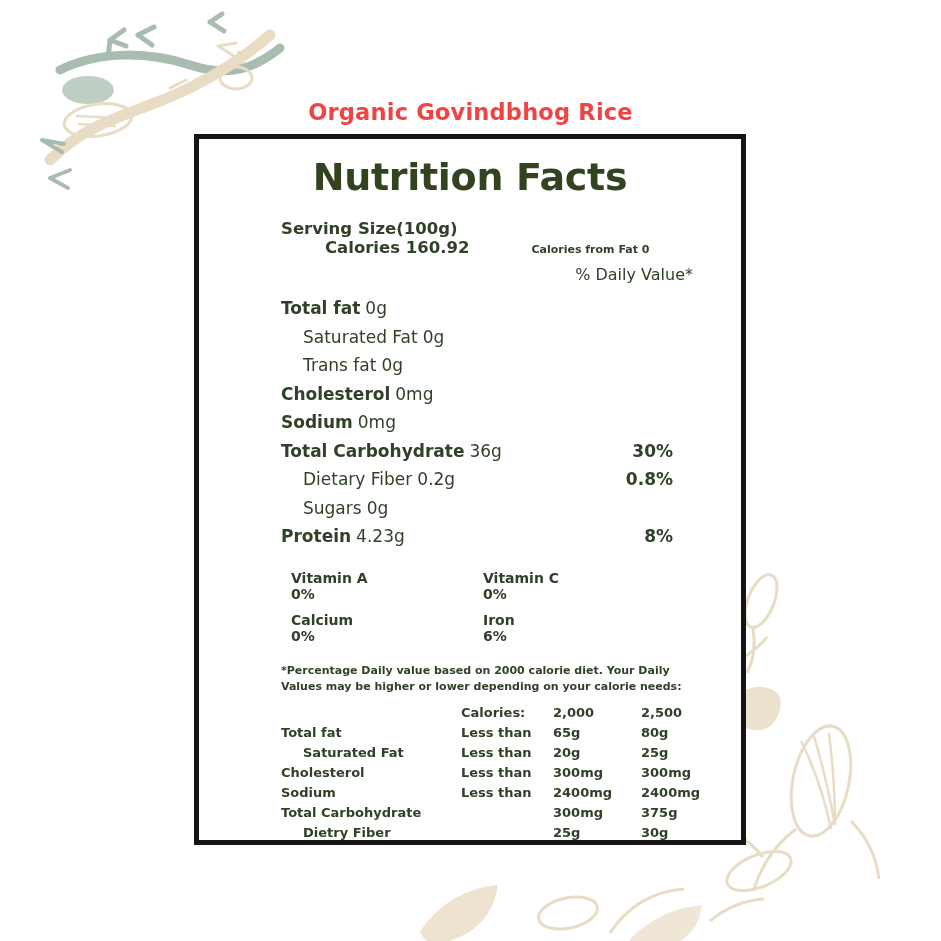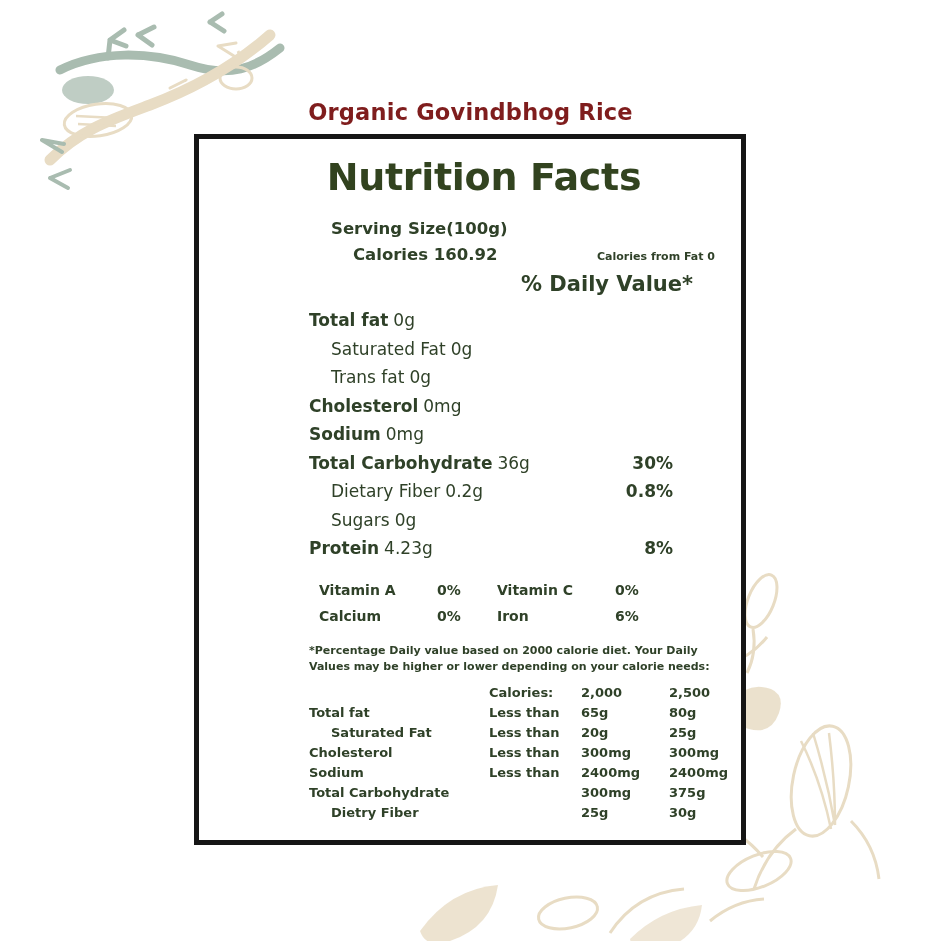--- a/index.html
+++ b/index.html
@@ -27,35 +27,34 @@
 
   
   #product-title {
     position: absolute;
     top: 99px;
     left: 0;
     width: 941px;
     text-align: center;
     font-size: 22.5px;
     font-weight: bold;
-    color: #7f1d1d;
+    color: #ef4444;
     letter-spacing: 0.2px;
   }
 
   
   #nutrition-panel {
     position: absolute;
     left: 194px;
     top: 134px;
     width: 552px;
     height: 711px;
     background: #ffffff;
     border: 5px solid #151515;
     box-sizing: border-box;
-    padding-left: 28px;
   }
   .panel-inner {
     padding: 0 26px;
     box-sizing: border-box;
     width: 100%;
     height: 100%;
     position: relative;
   }
 
   #nf-heading {
@@ -63,52 +62,50 @@
     font-size: 38px;
     font-weight: bold;
     color: #32431f;
     margin-top: 16px;
     letter-spacing: -0.3px;
   }
 
   .serving-size {
     font-size: 16.5px;
     font-weight: bold;
-    margin-left: 78px;
+    margin-left: 56px;
     margin-top: 20px;
   }
   .amount-per {
     font-size: 16.5px;
     font-weight: bold;
     margin-left: 62px;
     margin-top: 10px;
   }
 
   .calories-row {
-    margin-top: 7px;
     display: flex;
     align-items: baseline;
-    justify-content: space-between;
   }
   .calories-label {
     font-size: 16.5px;
     font-weight: bold;
     margin-left: 100px;
   }
   .calories-from-fat {
     font-size: 11px;
     font-weight: bold;
     margin-left: 62px;
   }
   .dv-row {
     margin-top: 8px;
     text-align: right;
     padding-right: 22px;
-    font-size: 21px;
-    font-weight: bold;
+    font-size: 16px;
+    font-weight: normal;
   }
 
   .nutrient-list {
     margin-top: 10px;
   }
   .nutrient {
     display: flex;
     align-items: baseline;
     font-size: 17px;
     padding: 5px 0 4px 0;
@@ -141,20 +138,21 @@
   }
   .vit-row {
     display: flex;
     font-size: 14px;
     font-weight: bold;
     padding: 5px 0;
   }
   .vit-cell {
     display: flex;
     width: 50%;
+    flex-direction: column;
   }
   .vit-name { width: 118px; }
   .vit-val { }
 
   
   .footnote {
     margin-top: 14px;
     margin-left: 56px;
     font-size: 11px;
     font-weight: bold;

